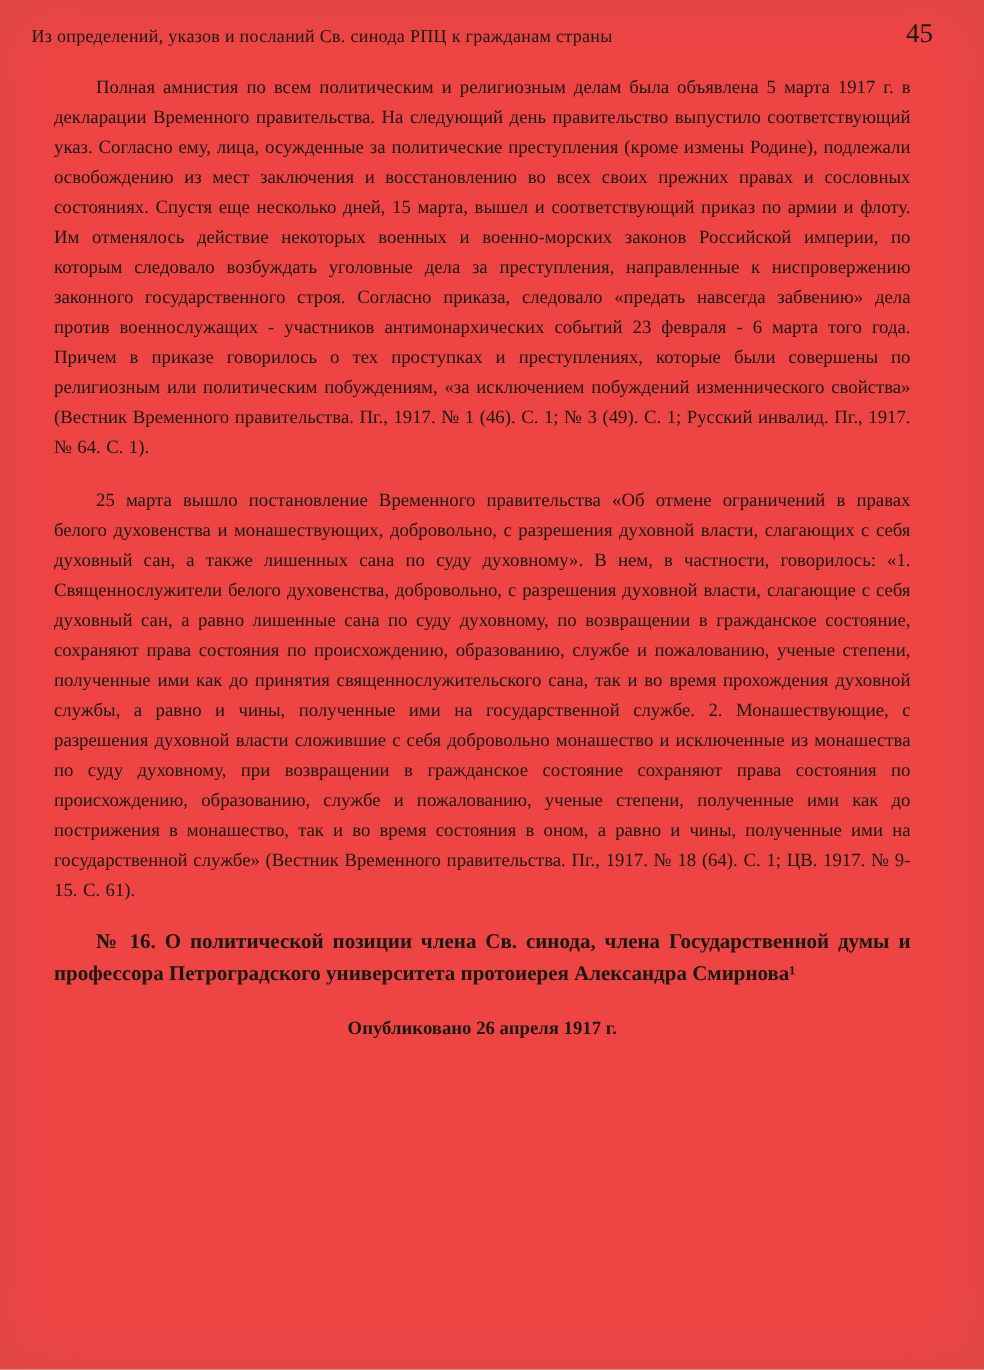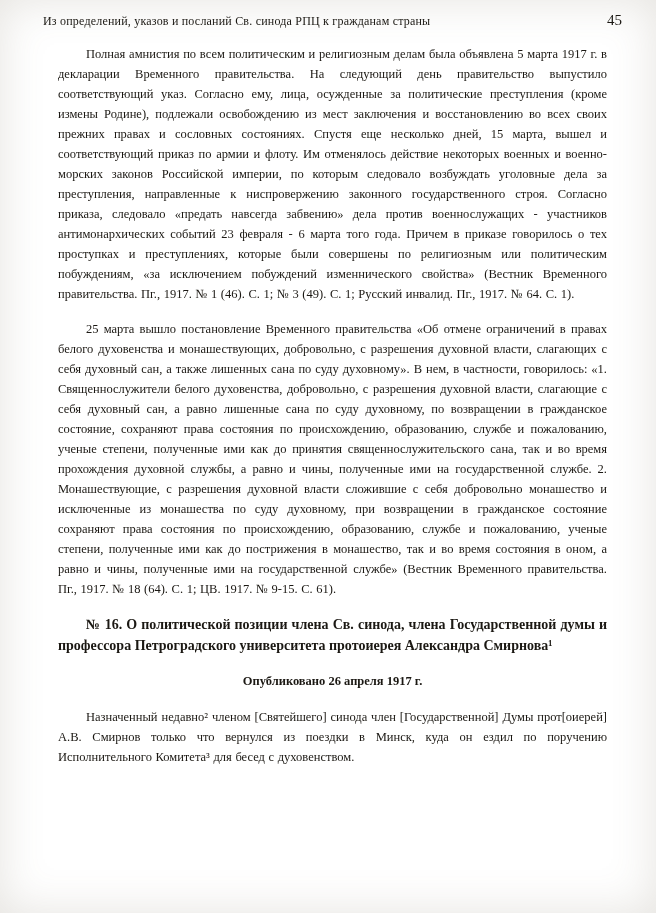--- a/index.html
+++ b/index.html
@@ -5,40 +5,40 @@
   html, body {
     margin: 0;
     padding: 0;
     background: #d8d5cd;
   }
   .page {
     position: relative;
     width: 656px;
     height: 913px;
     margin: 0 auto;
-    background: #ffffff;
+    background: #ef4444;
     box-sizing: border-box;
-    padding: 12px 34px 0 43px;
+    padding: 12px 34px 0 21px;
     overflow: hidden;
     font-family: "Liberation Serif", "DejaVu Serif", serif;
     color: #1b1813;
     box-shadow: inset 0 0 45px rgba(110, 100, 80, 0.18);
   }
   .running-header {
     display: flex;
     justify-content: space-between;
     align-items: baseline;
     margin-bottom: 14px;
   }
   .running-title {
     font-size: 12px;
     letter-spacing: 0.2px;
   }
   .page-number {
-    font-size: 15px;
+    font-size: 18px;
   }
   .content p { margin: 15px; }
   .body-para {
     font-size: 12.5px;
     line-height: 20px;
     text-align: justify;
     text-indent: 28px;
     word-spacing: 0.5px;
   }
   .doc-heading {
@@ -91,21 +91,20 @@
   <div class="content">
 
     <p class="body-para">Полная амнистия по всем политическим и религиозным делам была объявлена 5 марта 1917 г. в декларации Временного правительства. На следующий день правительство выпустило соответствующий указ. Согласно ему, лица, осужденные за политические преступления (кроме измены Родине), подлежали освобождению из мест заключения и восстановлению во всех своих прежних правах и сословных состояниях. Спустя еще несколько дней, 15 марта, вышел и соответствующий приказ по армии и флоту. Им отменялось действие некоторых военных и военно-морских законов Российской империи, по которым следовало возбуждать уголовные дела за преступления, направленные к ниспровержению законного государственного строя. Согласно приказа, следовало «предать навсегда забвению» дела против военнослужащих - участников антимонархических событий 23 февраля - 6 марта того года. Причем в приказе говорилось о тех проступках и преступлениях, которые были совершены по религиозным или политическим побуждениям, «за исключением побуждений изменнического свойства» (Вестник Временного правительства. Пг., 1917. № 1 (46). С. 1; № 3 (49). С. 1; Русский инвалид. Пг., 1917. № 64. С. 1).</p>
 
     <p class="body-para">25 марта вышло постановление Временного правительства «Об отмене ограничений в правах белого духовенства и монашествующих, добровольно, с разрешения духовной власти, слагающих с себя духовный сан, а также лишенных сана по суду духовному». В нем, в частности, говорилось: «1. Священнослужители белого духовенства, добровольно, с разрешения духовной власти, слагающие с себя духовный сан, а равно лишенные сана по суду духовному, по возвращении в гражданское состояние, сохраняют права состояния по происхождению, образованию, службе и пожалованию, ученые степени, полученные ими как до принятия священнослужительского сана, так и во время прохождения духовной службы, а равно и чины, полученные ими на государственной службе. 2. Монашествующие, с разрешения духовной власти сложившие с себя добровольно монашество и исключенные из монашества по суду духовному, при возвращении в гражданское состояние сохраняют права состояния по происхождению, образованию, службе и пожалованию, ученые степени, полученные ими как до пострижения в монашество, так и во время состояния в оном, а равно и чины, полученные ими на государственной службе» (Вестник Временного правительства. Пг., 1917. № 18 (64). С. 1; ЦВ. 1917. № 9-15. С. 61).</p>
 
     <p class="doc-heading">№ 16. О политической позиции члена Св. синода, члена Государственной думы и профессора Петроградского университета протоиерея Александра Смирнова¹</p>
 
     <p class="doc-date">Опубликовано 26 апреля 1917 г.</p>
 
-    <p class="body-para">Назначенный недавно² членом [Святейшего] синода член [Государственной] Думы прот[оиерей] А.В. Смирнов только что вернулся из поездки в Минск, куда он ездил по поручению Исполнительного Комитета³ для бесед с духовенством.</p>
 
 
 
 
 
 
 
   </div>
 </div>
 

